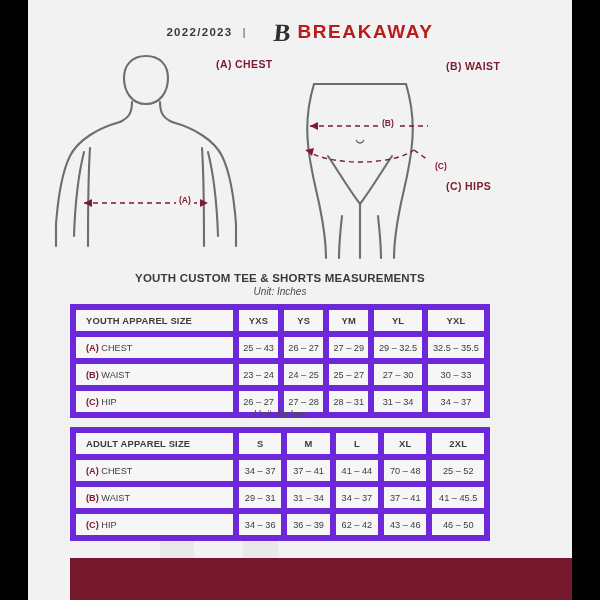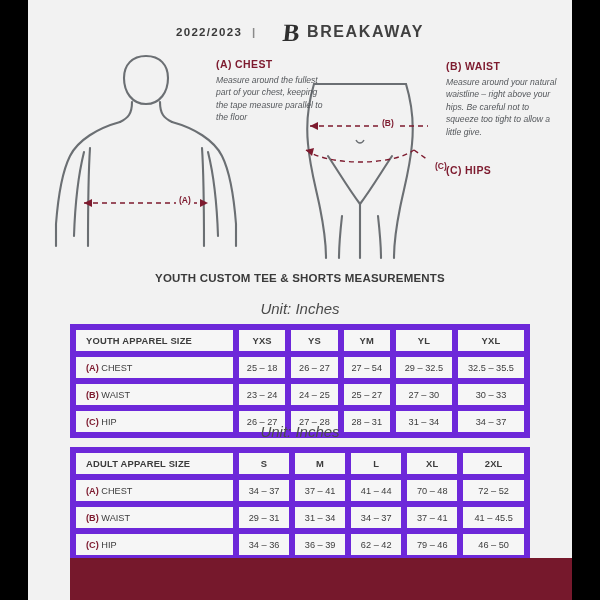--- a/index.html
+++ b/index.html
@@ -74,24 +74,24 @@
   }
   .brand-mark {
     font-family: "Liberation Serif", serif;
     font-size: 25px;
     font-weight: bold;
     color: #2f2f2f;
     line-height: 1;
     transform: skewX(-6deg);
   }
   .brand-name {
-    font-size: 16px;
+    font-size: 19px;
     font-weight: bold;
     letter-spacing: 1.6px;
-    color: #404040;
+    color: #b91c1c;
   }
 
   
   .diagram {
     position: absolute;
     left: 0; top: 48px;
     width: 544px;
     height: 225px;
   }
   .diagram svg { position: absolute; left: 0; top: 0; }
@@ -108,50 +108,50 @@
     margin-bottom: 4px;
   }
   .callout .c-body {
     color: #55585c;
     font-size: 8.6px;
     font-style: italic;
     line-height: 1.45;
   }
   #callout-chest { left: 188px; top: 10px; width: 110px; }
   #callout-waist { left: 418px; top: 12px; width: 114px; }
-  #callout-hips  { left: 418px; top: 116px; width: 114px; }
+  #callout-hips  { left: 418px; top: 132px; width: 114px; }
 
   .tag {
     position: absolute;
     font-size: 8.5px;
     font-weight: bold;
     color: #7d1a2e;
     background: #f2f2f2;
     padding: 0 3px;
   }
 
   
   .section {
     position: absolute;
     left: 42px;
-    width: 460px;
+    width: 420px;
   }
   .sec-title {
     text-align: center;
     font-size: 11.5px;
     font-weight: bold;
     color: #3a3a3a;
     letter-spacing: .2px;
   }
   .sec-sub {
     text-align: center;
-    font-size: 15px;
+    font-size: 10px;
     font-style: italic;
     color: #4b4b4b;
-    margin-top: 16px;
+    margin-top: 2px;
     margin-bottom: 7px;
   }
   table {
     border-collapse: collapse;
     width: 100%;
     background: #f6f6f6;
   }
   th, td {
     border: 6px solid #6d28d9;
     height: 21px;
@@ -244,26 +244,24 @@
 
         <path d="M328 92 C330 96 334 96 336 92" stroke="#6b6f73" stroke-width="1.4" fill="none"></path>
       </svg>
 
       <div class="tag" style="left:148px; top:147px;">(A)</div>
       <div class="tag" style="left:351px; top:70px;">(B)</div>
       <div class="tag" style="left:404px; top:113px;">(C)</div>
 
       <div class="callout" id="callout-chest">
         <div class="c-title">(A) CHEST</div>
-        <div class="c-body">Measure around the fullest part of your chest, keeping the tape measure parallel to the floor</div>
       </div>
 
       <div class="callout" id="callout-waist">
         <div class="c-title">(B) WAIST</div>
-        <div class="c-body">Measure around your natural waistline – right above your hips. Be careful not to squeeze too tight to allow a little give.</div>
       </div>
 
       <div class="callout" id="callout-hips">
         <div class="c-title">(C) HIPS</div>
       </div>
     </div>
 
     <div class="section" id="section-youth">
       <div class="sec-title">YOUTH CUSTOM TEE &amp; SHORTS MEASUREMENTS</div>
       <div class="sec-sub">Unit: Inches</div>
@@ -277,23 +275,23 @@
             <th>YL</th>
             <th>YXL</th>
           </tr>
         </thead>
         <tbody>
           <tr>
             <td class="rowhead">
               <span class="lbl">(A)</span>
               <span class="nm">CHEST</span>
             </td>
-            <td>25 – 18</td>
+            <td>25 – 43</td>
             <td>26 – 27</td>
-            <td>27 – 54</td>
+            <td>27 – 29</td>
             <td>29 – 32.5</td>
             <td>32.5 – 35.5</td>
           </tr>
           <tr>
             <td class="rowhead">
               <span class="lbl">(B)</span>
               <span class="nm">WAIST</span>
             </td>
             <td>23 – 24</td>
             <td>24 – 25</td>
@@ -332,42 +330,42 @@
         <tbody>
           <tr>
             <td class="rowhead">
               <span class="lbl">(A)</span>
               <span class="nm">CHEST</span>
             </td>
             <td>34 – 37</td>
             <td>37 – 41</td>
             <td>41 – 44</td>
             <td>70 – 48</td>
-            <td>72 – 52</td>
+            <td>25 – 52</td>
           </tr>
           <tr>
             <td class="rowhead">
               <span class="lbl">(B)</span>
               <span class="nm">WAIST</span>
             </td>
             <td>29 – 31</td>
             <td>31 – 34</td>
             <td>34 – 37</td>
             <td>37 – 41</td>
             <td>41 – 45.5</td>
           </tr>
           <tr>
             <td class="rowhead">
               <span class="lbl">(C)</span>
               <span class="nm">HIP</span>
             </td>
             <td>34 – 36</td>
             <td>36 – 39</td>
             <td>62 – 42</td>
-            <td>79 – 46</td>
+            <td>43 – 46</td>
             <td>46 – 50</td>
           </tr>
         </tbody>
       </table>
     </div>
 
     <div class="footer-bar"></div>
   </div>
 </div>
 

